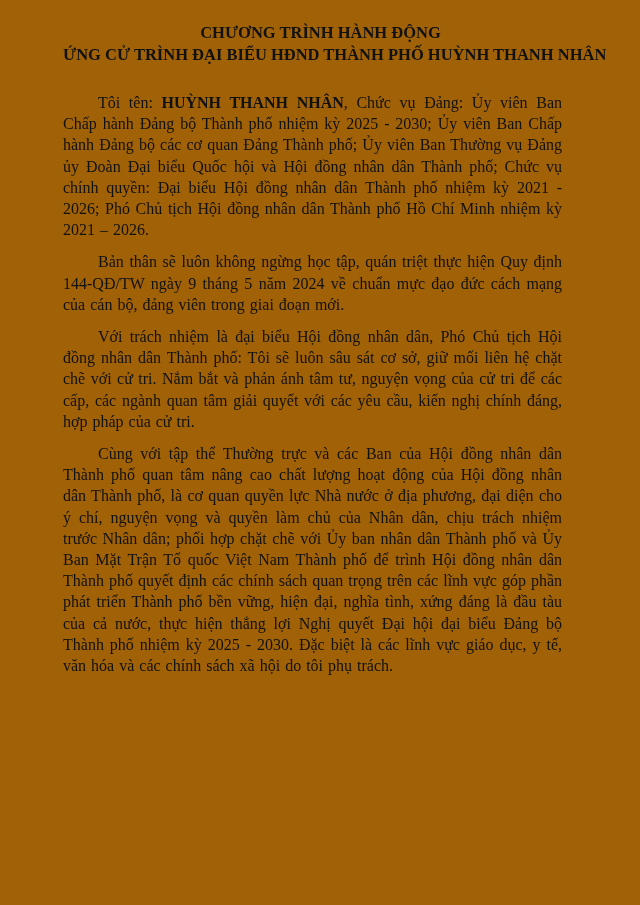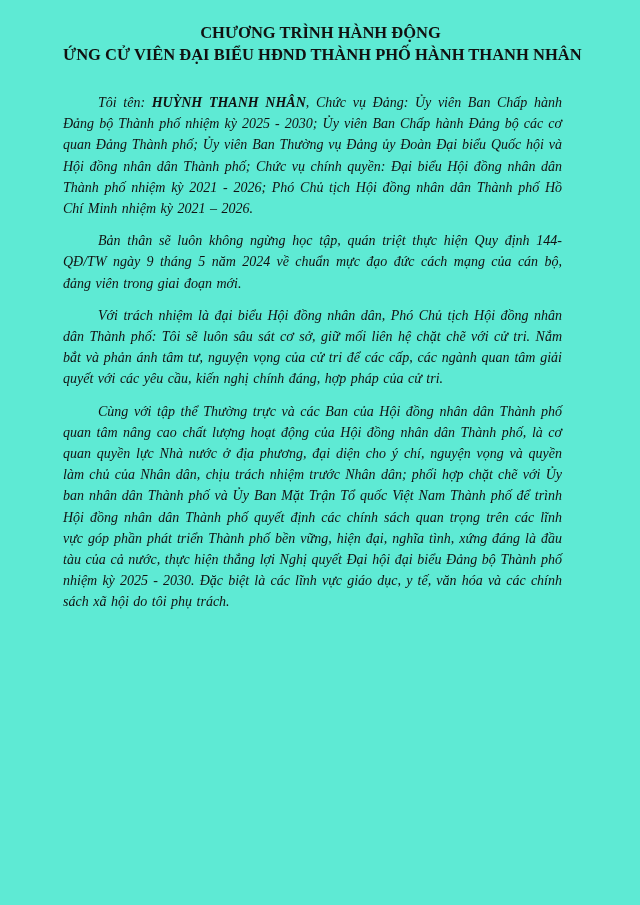--- a/index.html
+++ b/index.html
@@ -11,55 +11,54 @@
     width: 640px;
     height: 905px;
     font-family: "Liberation Serif", "DejaVu Serif", serif;
     color: #111111;
     overflow: hidden;
   }
   .page {
     box-sizing: border-box;
     width: 640px;
     height: 905px;
-    background: #5eead4;
+    background: #a16207;
     padding: 22px 62px 0 63px;
   }
   .doc-title {
     margin: 0 0 26px 0;
     text-align: center;
     font-weight: bold;
     font-size: 16.5px;
     line-height: 22px;
   }
   .doc-title .title-line {
     display: block;
     white-space: nowrap;
   }
   .para {
     margin: 0 16px 11px 0;
-    font-size: 14px;
+    font-size: 16px;
     line-height: 21.2px;
     text-align: justify;
     text-indent: 35px;
     word-spacing: 1px;
-    font-style: italic;
   }
   .para strong {
     font-weight: bold;
   }
 </style>
 </head>
 <body>
 
 <div class="page">
 
   <h1 class="doc-title">
     <span class="title-line">CHƯƠNG TRÌNH HÀNH ĐỘNG</span>
-    <span class="title-line">ỨNG CỬ VIÊN ĐẠI BIỂU HĐND THÀNH PHỐ HÀNH THANH NHÂN</span>
+    <span class="title-line">ỨNG CỬ TRÌNH ĐẠI BIỂU HĐND THÀNH PHỐ HUỲNH THANH NHÂN</span>
   </h1>
 
   <p class="para"><span>Tôi tên: </span><strong>HUỲNH THANH NHÂN</strong><span>, Chức vụ Đảng: Ủy viên Ban Chấp hành Đảng bộ Thành phố nhiệm kỳ 2025 - 2030; Ủy viên Ban Chấp hành Đảng bộ các cơ quan Đảng Thành phố; Ủy viên Ban Thường vụ Đảng ủy Đoàn Đại biểu Quốc hội và Hội đồng nhân dân Thành phố; Chức vụ chính quyền: Đại biểu Hội đồng nhân dân Thành phố nhiệm kỳ 2021 - 2026; Phó Chủ tịch Hội đồng nhân dân Thành phố Hồ Chí Minh nhiệm kỳ 2021 – 2026.</span></p>
 
 
   <p class="para">Bản thân sẽ luôn không ngừng học tập, quán triệt thực hiện Quy định 144-QĐ/TW ngày 9 tháng 5 năm 2024 về chuẩn mực đạo đức cách mạng của cán bộ, đảng viên trong giai đoạn mới.</p>
 
   <p class="para">Với trách nhiệm là đại biểu Hội đồng nhân dân, Phó Chủ tịch Hội đồng nhân dân Thành phố: Tôi sẽ luôn sâu sát cơ sở, giữ mối liên hệ chặt chẽ với cử tri. Nắm bắt và phản ánh tâm tư, nguyện vọng của cử tri để các cấp, các ngành quan tâm giải quyết với các yêu cầu, kiến nghị chính đáng, hợp pháp của cử tri.</p>
 
   <p class="para">Cùng với tập thể Thường trực và các Ban của Hội đồng nhân dân Thành phố quan tâm nâng cao chất lượng hoạt động của Hội đồng nhân dân Thành phố, là cơ quan quyền lực Nhà nước ở địa phương, đại diện cho ý chí, nguyện vọng và quyền làm chủ của Nhân dân, chịu trách nhiệm trước Nhân dân; phối hợp chặt chẽ với Ủy ban nhân dân Thành phố và Ủy Ban Mặt Trận Tổ quốc Việt Nam Thành phố để trình Hội đồng nhân dân Thành phố quyết định các chính sách quan trọng trên các lĩnh vực góp phần phát triển Thành phố bền vững, hiện đại, nghĩa tình, xứng đáng là đầu tàu của cả nước, thực hiện thắng lợi Nghị quyết Đại hội đại biểu Đảng bộ Thành phố nhiệm kỳ 2025 - 2030. Đặc biệt là các lĩnh vực giáo dục, y tế, văn hóa và các chính sách xã hội do tôi phụ trách.</p>

